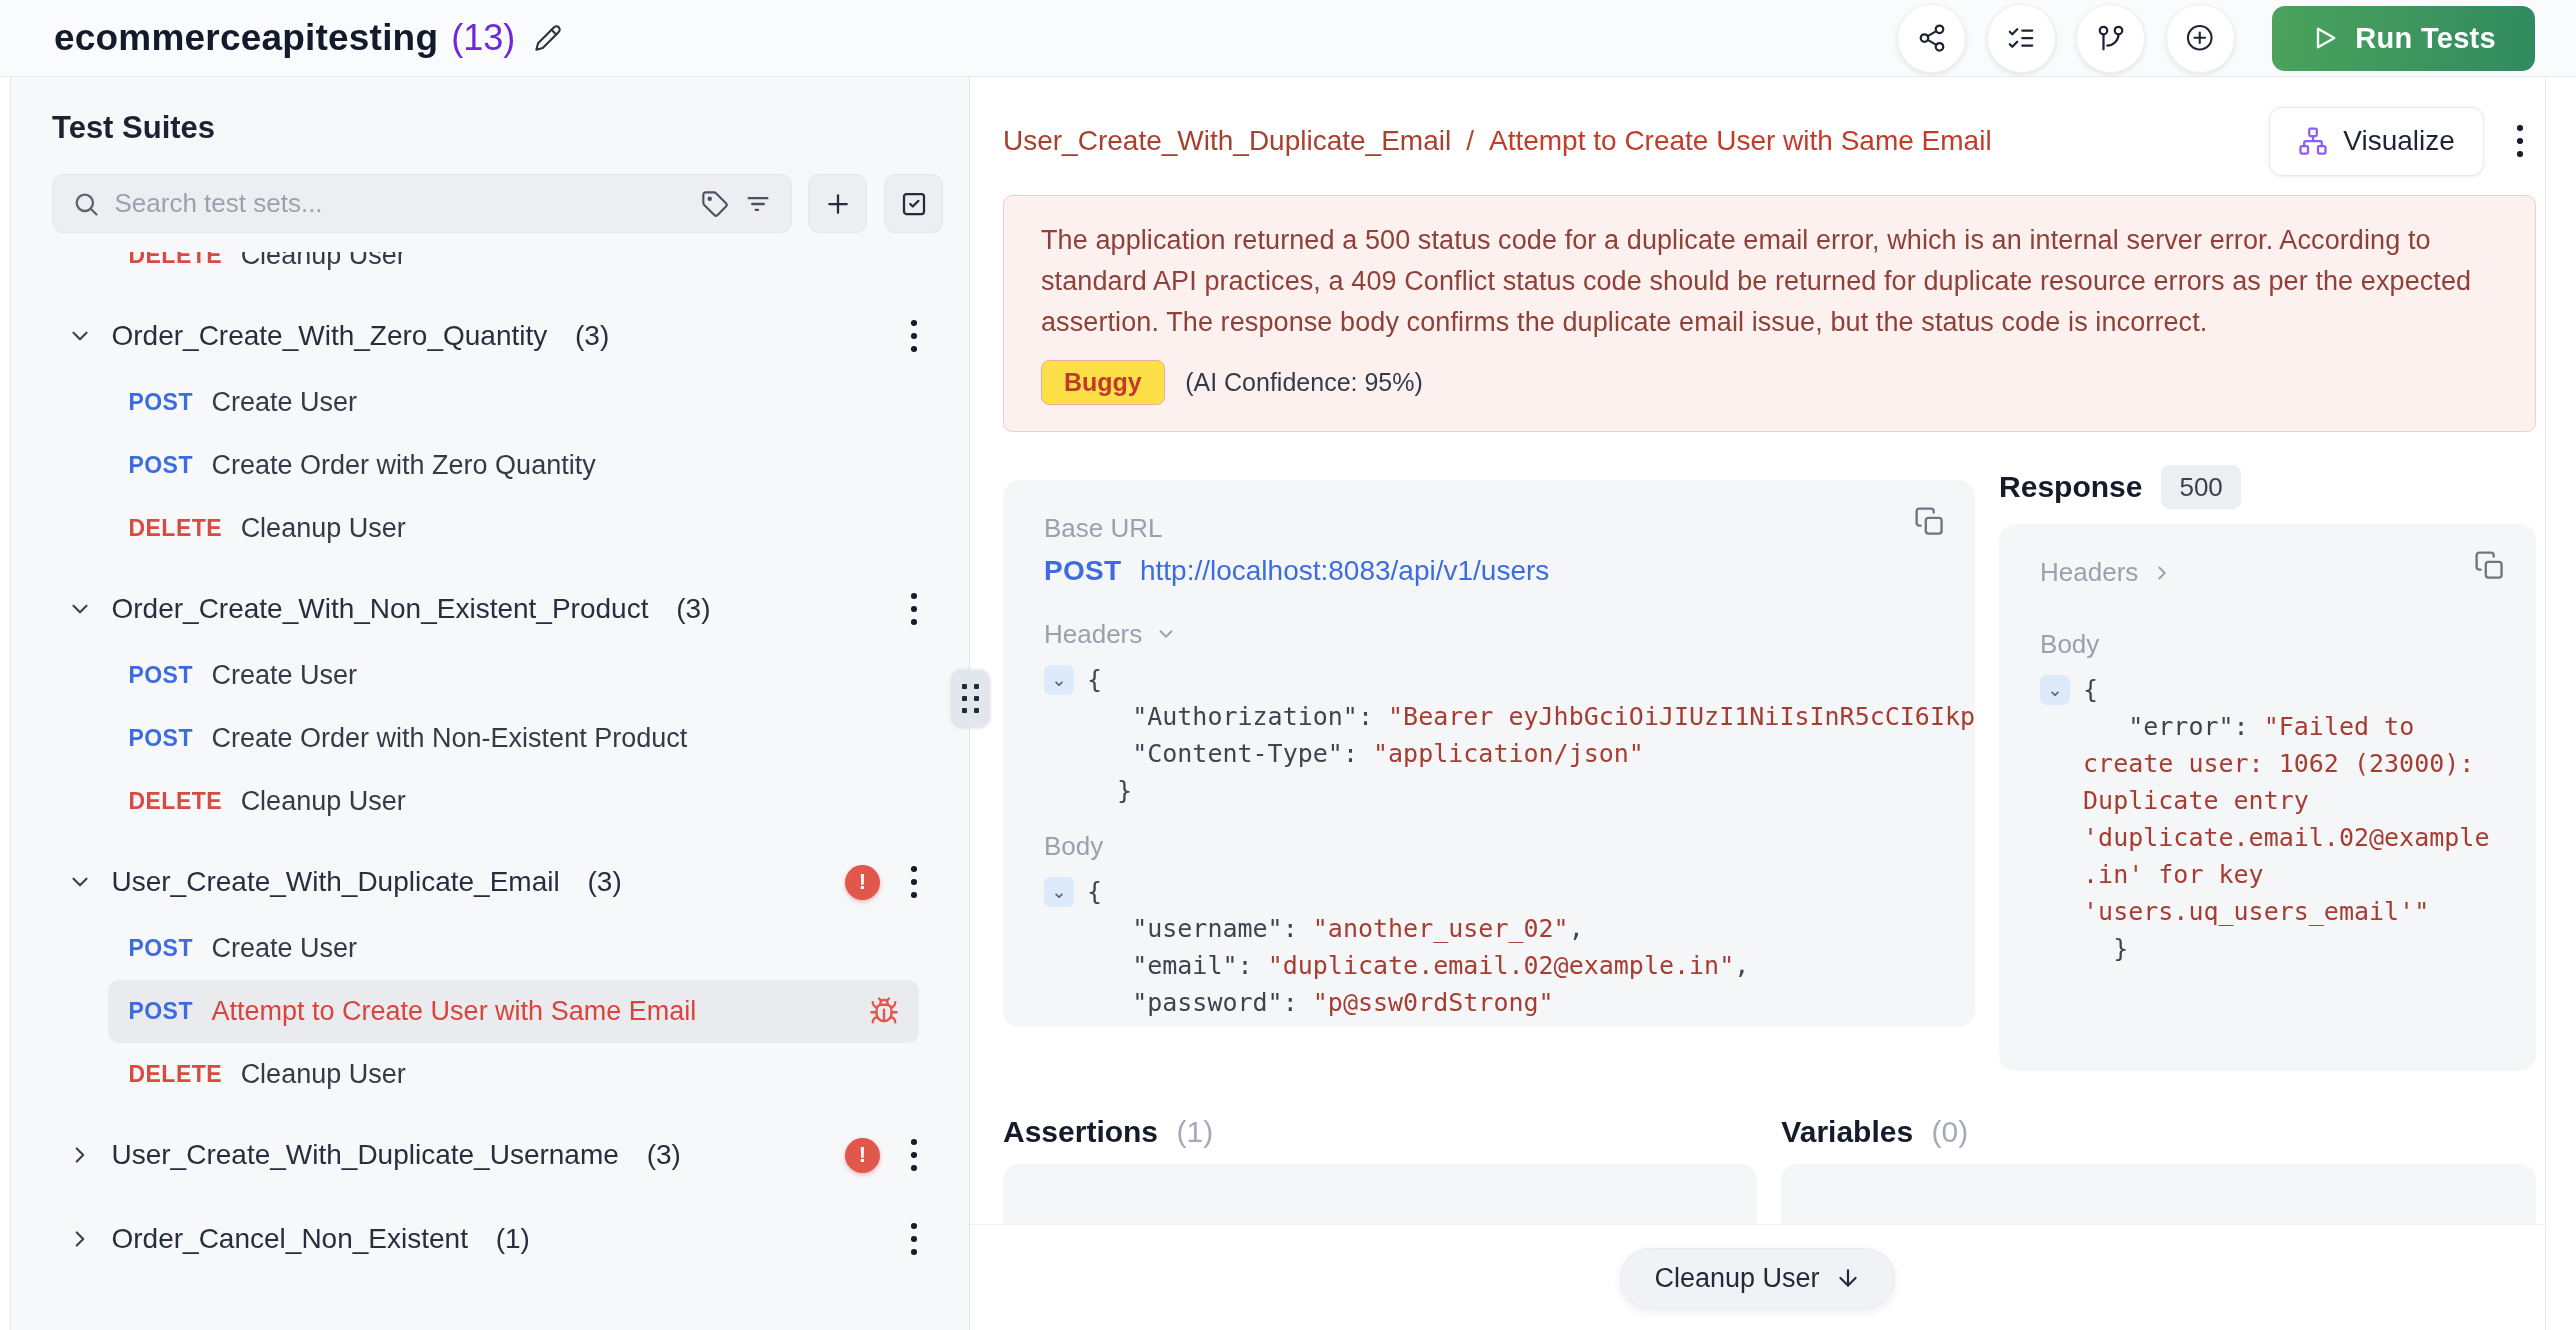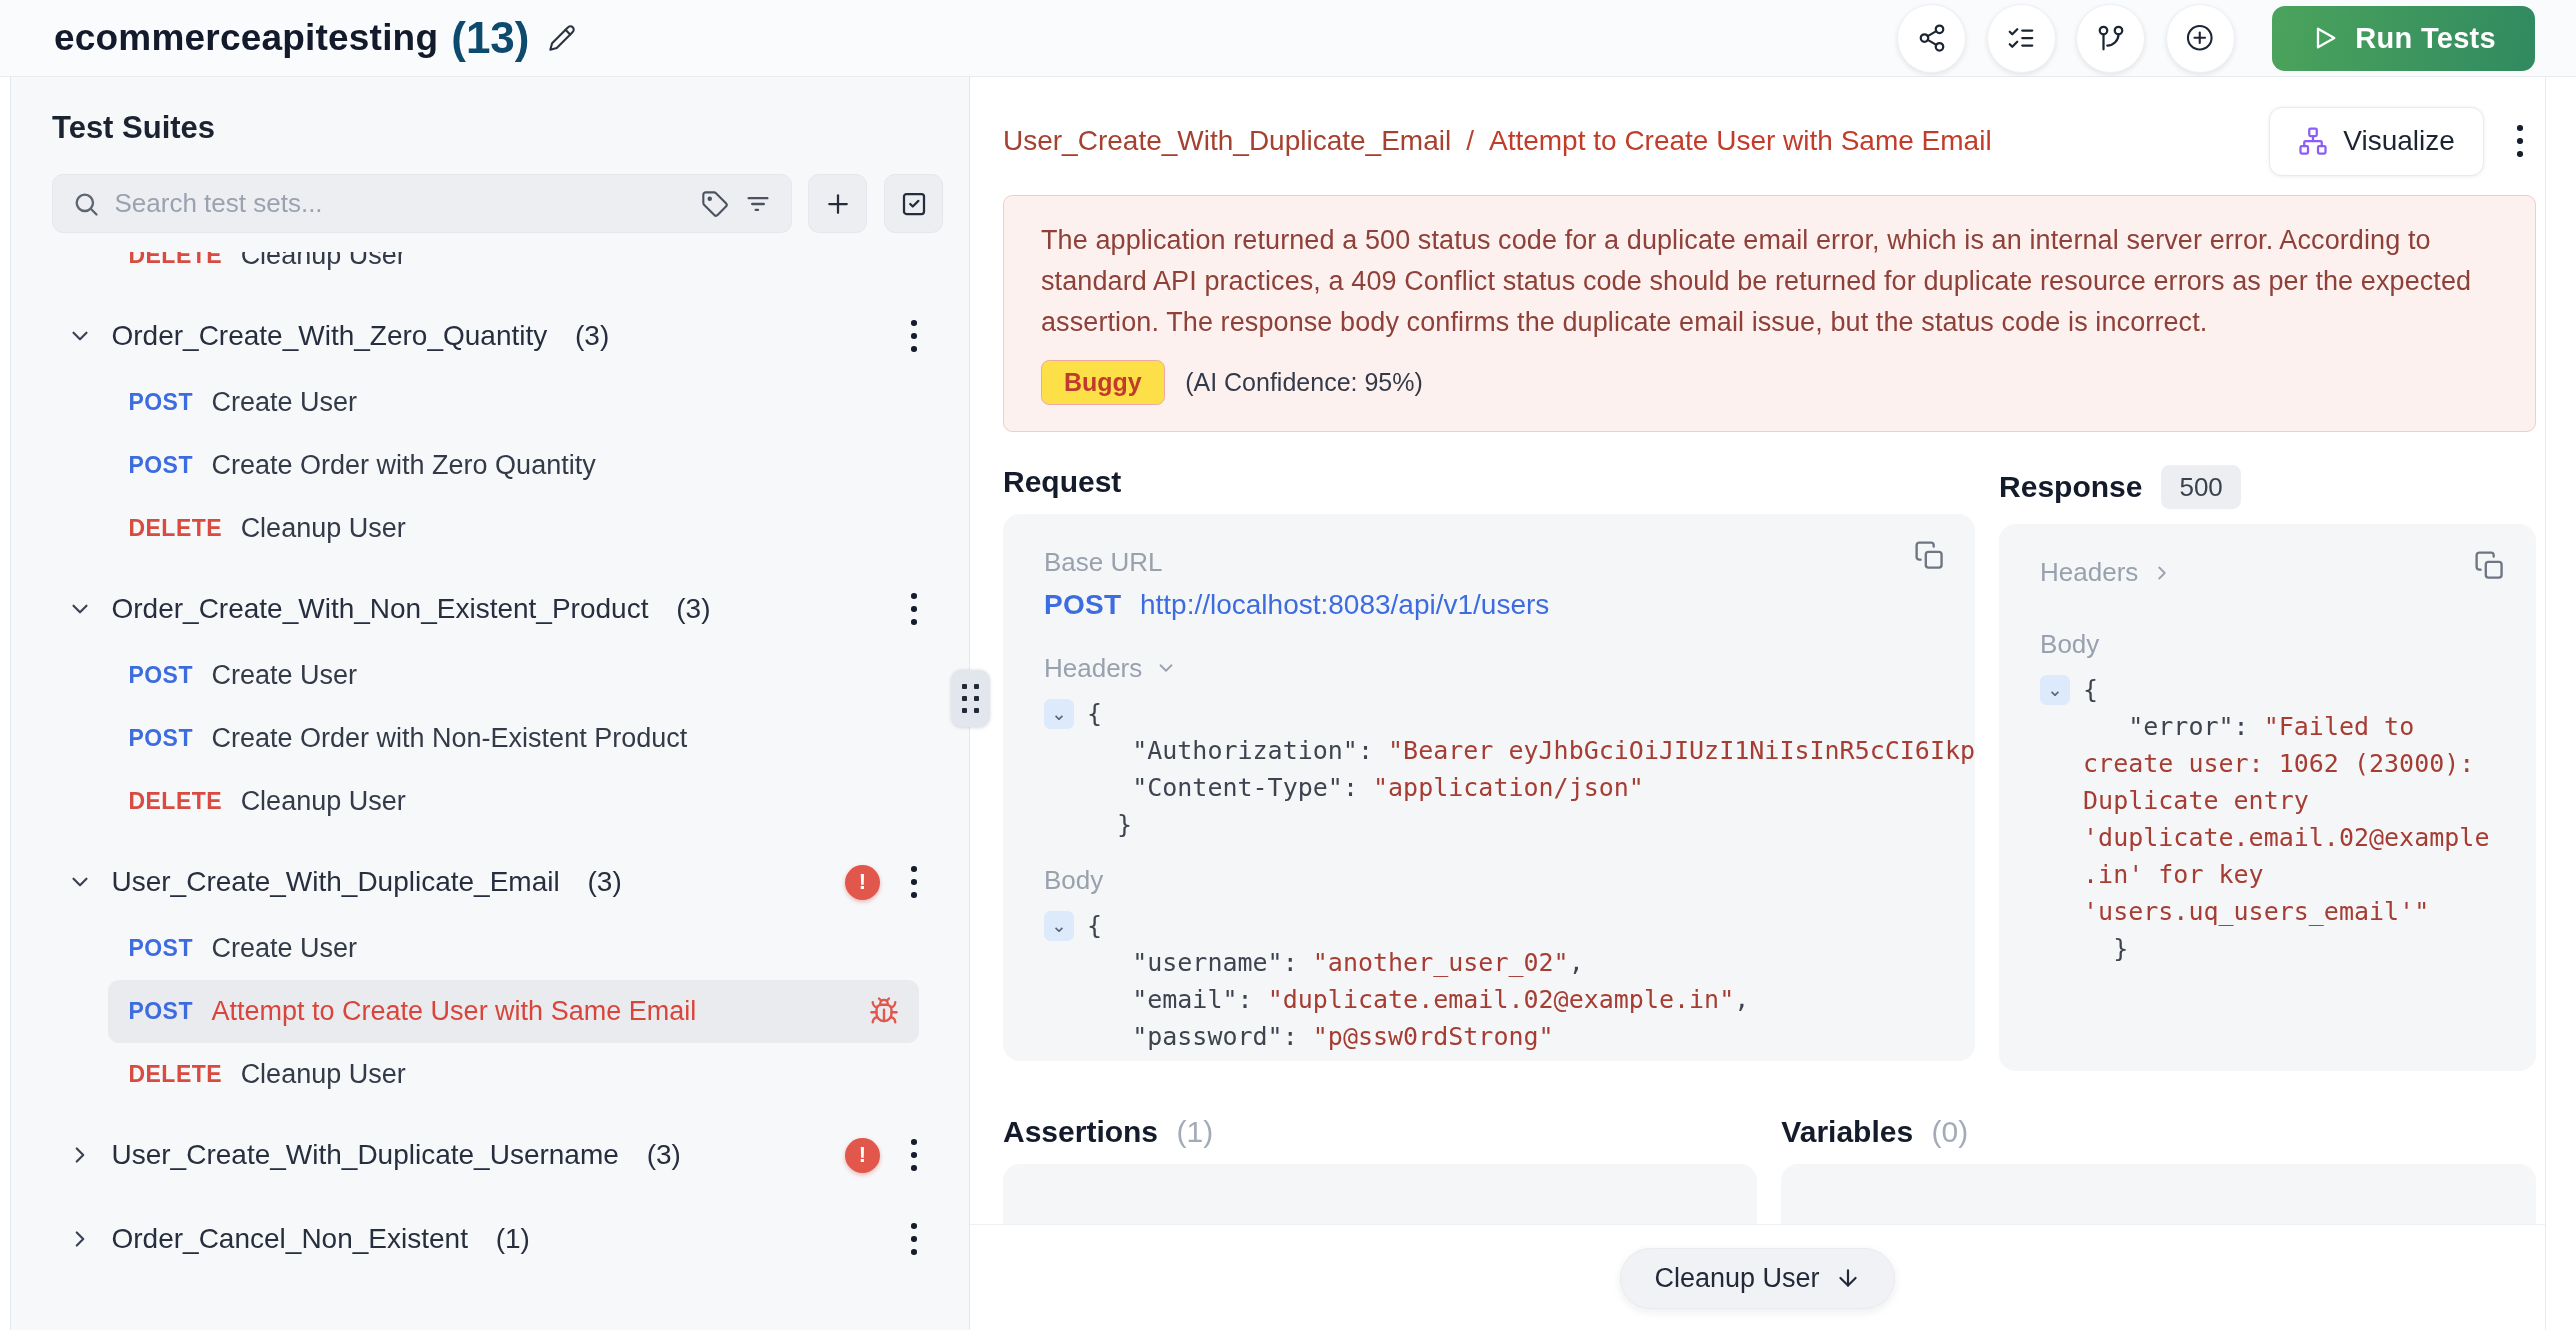--- a/index.html
+++ b/index.html
@@ -10,21 +10,21 @@
     --chipbg:#eceef2;
   }
   *{margin:0;padding:0;box-sizing:border-box;}
   html,body{width:2576px;height:1331px;}
   body{font-family:"Liberation Sans",sans-serif;background:#fff;color:var(--ink);overflow:hidden;}
   .app{width:2576px;height:1331px;position:relative;display:flex;flex-direction:column;overflow:hidden;background:#fff;}
 
   
   .hdr{height:77px;background:#fafbfc;border-bottom:0.9px solid var(--line);display:flex;align-items:center;padding:0 41px 0 54px;flex:0 0 auto;}
   .hdr-title{font-size:37px;font-weight:700;color:#121a2b;letter-spacing:0.2px;}
-  .hdr-count{font-size:44px;color:#0c4a6e;font-weight:700;margin-left:13px;}
+  .hdr-count{font-size:36px;color:#6d28d9;font-weight:400;margin-left:13px;}
   .hdr-edit{margin-left:18.5px;color:#2a3242;display:flex;align-items:center;cursor:pointer;}
   .hdr-actions{margin-left:auto;display:flex;align-items:center;gap:20.4px;}
   .cbtn{width:69px;height:69px;border-radius:50%;background:#fff;border:0.9px solid #eef0f3;box-shadow:0 1.9px 5.6px rgba(15,25,50,.10);display:flex;align-items:center;justify-content:center;color:#1d2534;cursor:pointer;}
   .run-btn{margin-left:16.7px;height:65px;padding:0 39px;border:none;border-radius:13px;background:linear-gradient(95deg,#4ba35c,#318a60);color:#fff;font-size:29px;font-weight:700;display:flex;align-items:center;gap:16.7px;font-family:"Liberation Sans",sans-serif;cursor:pointer;letter-spacing:0.3px;}
 
   
   .row{flex:1;display:flex;min-height:0;position:relative;}
   .rail{width:11px;background:#fff;border-right:0.9px solid #e4e7eb;flex:0 0 auto;}
   .gutter{width:31px;background:#fff;border-left:0.9px solid var(--line);flex:0 0 auto;}
 
@@ -393,23 +393,20 @@
         <p>The application returned a 500 status code for a duplicate email error, which is an internal server error. According to standard API practices, a 409 Conflict status code should be returned for duplicate resource errors as per the expected assertion. The response body confirms the duplicate email issue, but the status code is incorrect.</p>
         <div class="alert-meta">
           <span class="buggy">Buggy</span>
           <span class="conf">(AI Confidence: 95%)</span>
         </div>
       </div>
 
       <div class="cols top">
 
         <section>
-          <div class="sec-h">
-            <span class="sec-title">Request</span>
-          </div>
           <div class="card tall">
             <span class="copy-btn">
               <svg width="31.5" height="31.5" viewBox="0 0 24 24" fill="none" stroke="currentColor" stroke-width="1.8" stroke-linecap="round" stroke-linejoin="round">
                   <rect x="9" y="9" width="12" height="12" rx="2"></rect>
                   <path d="M5 15H4a2 2 0 0 1-2-2V4a2 2 0 0 1 2-2h9a2 2 0 0 1 2 2v1"></path>
                 </svg>
             </span>
             <div class="lbl">Base URL</div>
             <div class="mrow">
               <span class="mm">POST</span>

